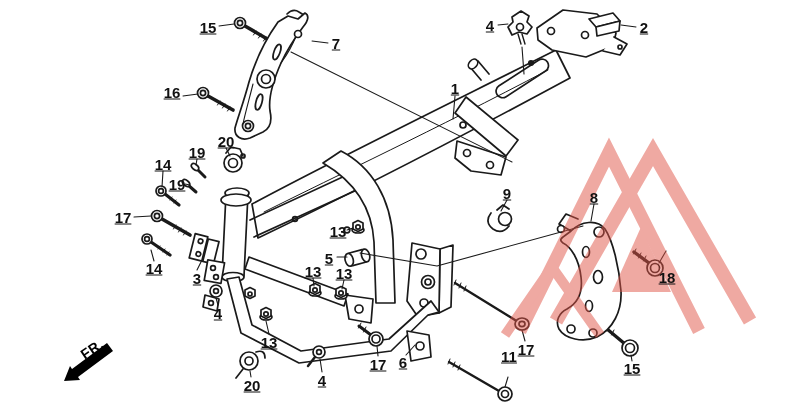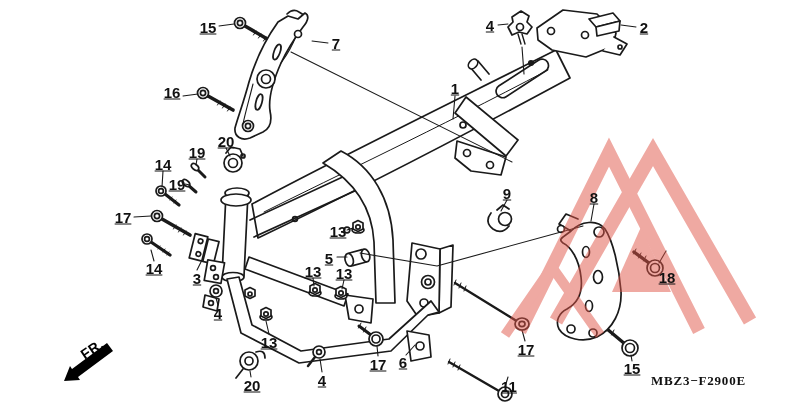--- a/index.html
+++ b/index.html
@@ -304,21 +304,21 @@
       <div class="callout" style="left: 644px; top: 27px;">2</div>
       <div class="callout" style="left: 197px; top: 278px;">3</div>
       <div class="callout" style="left: 218px; top: 313px;">4</div>
       <div class="callout" style="left: 322px; top: 380px;">4</div>
       <div class="callout" style="left: 329px; top: 258px;">5</div>
       <div class="callout" style="left: 403px; top: 362px;">6</div>
       <div class="callout" style="left: 336px; top: 43px;">7</div>
       <div class="callout" style="left: 594px; top: 197px;">8</div>
       <div class="callout" style="left: 507px; top: 193px;">9</div>
       <div class="callout" style="left: 526px; top: 349px;">17</div>
-      <div class="callout" style="left: 509px; top: 386px;">11</div>
+      <div class="callout" style="left: 509px; top: 356px;">11</div>
       <div class="callout" style="left: 490px; top: 25px;">4</div>
       <div class="callout" style="left: 338px; top: 231px;">13</div>
       <div class="callout" style="left: 313px; top: 271px;">13</div>
       <div class="callout" style="left: 344px; top: 273px;">13</div>
       <div class="callout" style="left: 269px; top: 342px;">13</div>
       <div class="callout" style="left: 163px; top: 164px;">14</div>
       <div class="callout" style="left: 154px; top: 268px;">14</div>
       <div class="callout" style="left: 208px; top: 27px;">15</div>
       <div class="callout" style="left: 632px; top: 368px;">15</div>
       <div class="callout" style="left: 172px; top: 92px;">16</div>
@@ -326,15 +326,14 @@
       <div class="callout" style="left: 378px; top: 364px;">17</div>
       <div class="callout" style="left: 667px; top: 245px; margin-top: 32px;">18</div>
       <div class="callout" style="left: 197px; top: 152px;">19</div>
       <div class="callout" style="left: 177px; top: 184px;">19</div>
       <div class="callout" style="left: 226px; top: 141px;">20</div>
       <div class="callout" style="left: 252px; top: 385px;">20</div>
     </div>
 
   <div class="fr-label">FR.</div>
 
-  <div class="code">MBZ3−F2900E</div>
 
 </div>
 
 </body></html>

